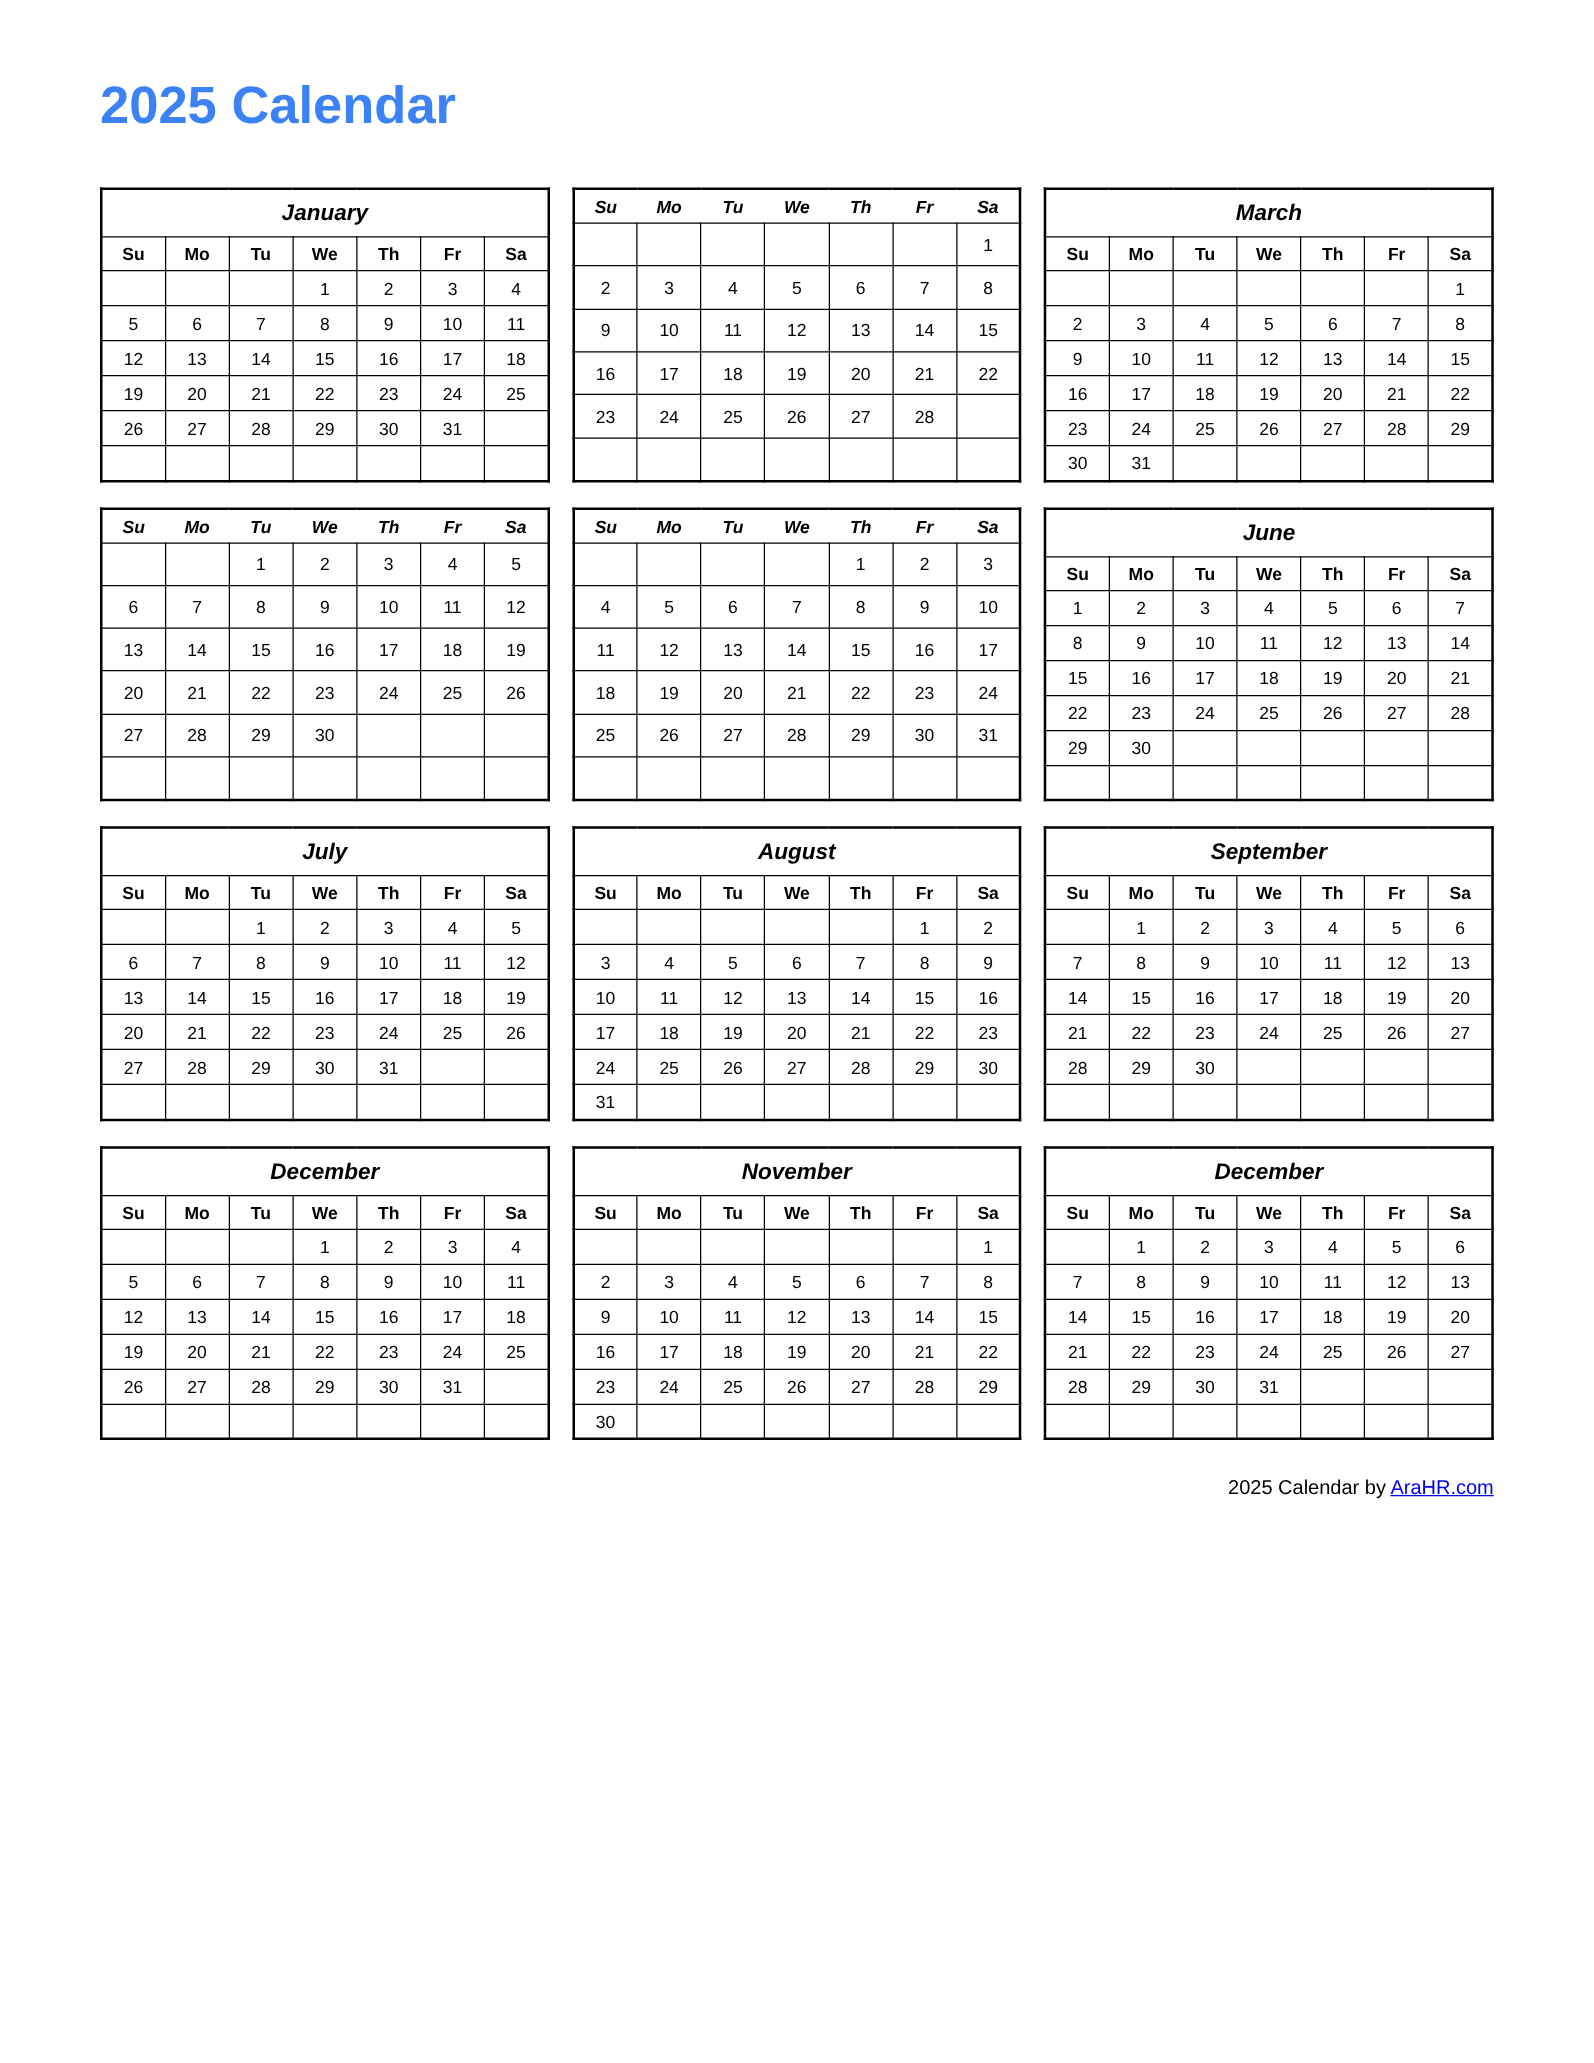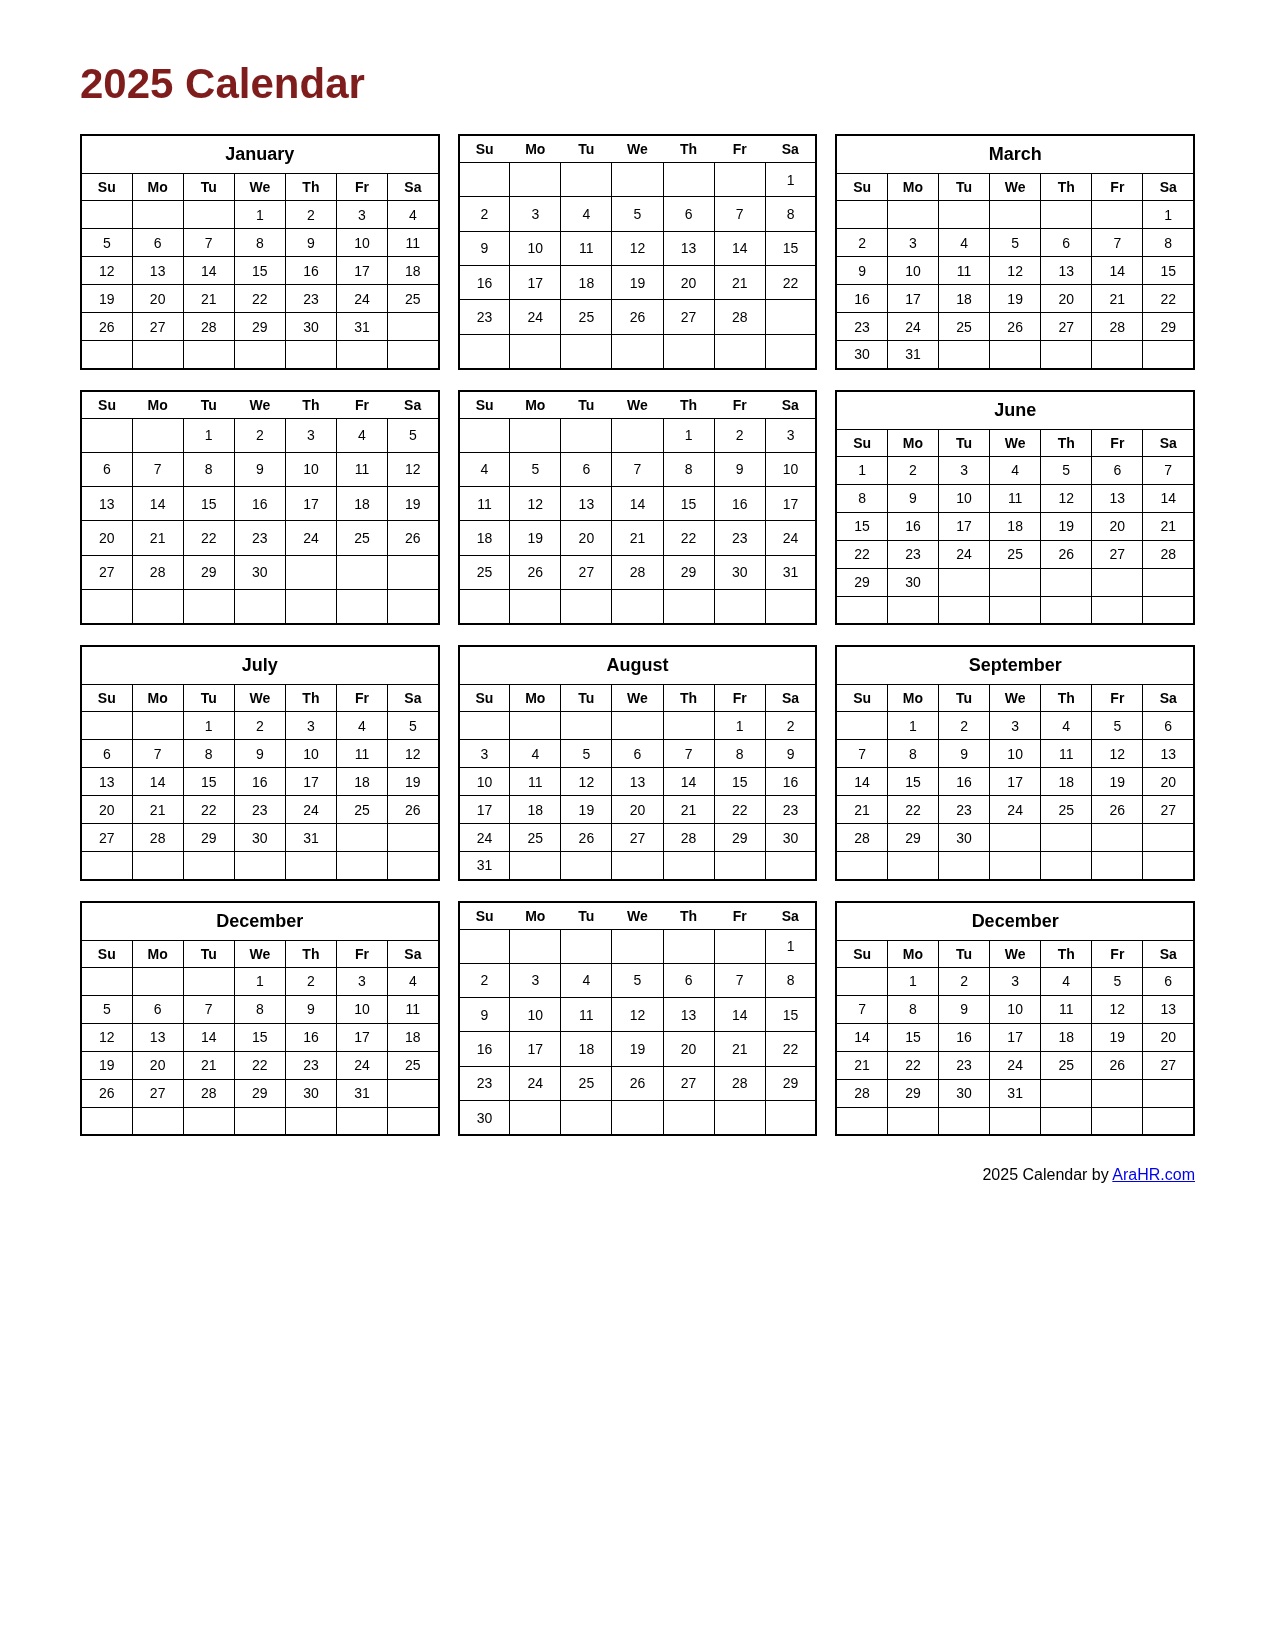--- a/index.html
+++ b/index.html
@@ -6,22 +6,22 @@
     body {
       background: #fff;
       font-family: Arial, sans-serif;
       width: 1275px;
       min-height: 1650px;
       padding: 60px 80px;
     }
     h1 {
       font-size: 42px;
       font-weight: bold;
-      margin-bottom: 26px;
-      color: #7f1d1d;
+      margin-bottom: 42px;
+      color: #3b82f6;
     }
     .calendars-grid {
       display: grid;
       grid-template-columns: repeat(3, 1fr);
       gap: 20px 18px;
     }
     .month-calendar {
       border: 2px solid #000;
       border-collapse: collapse;
       width: 100%;
@@ -47,20 +47,21 @@
       text-align: center;
       padding: 5px 2px;
       border: 1px solid #000;
       width: 14.28%;
       font-size: 14px;
       min-height: 28px;
       height: 28px;
     }
     .month-calendar thead tr:first-child th {
       border: none;
+      font-style: italic;
     }
     .footer {
       text-align: right;
       margin-top: 30px;
       font-size: 16px;
       color: #000;
     }
     .footer a {
       color: #0000EE;
       text-decoration: underline;
@@ -784,20 +785,23 @@
           <td></td>
           <td></td>
           <td></td>
           <td></td>
         </tr>
       </tbody>
     </table>
     <table class="month-calendar">
       <thead>
         <tr>
+          <th class="month-title" colspan="7">November</th>
+        </tr>
+        <tr>
           <th class="day-header">Su</th>
           <th class="day-header">Mo</th>
           <th class="day-header">Tu</th>
           <th class="day-header">We</th>
           <th class="day-header">Th</th>
           <th class="day-header">Fr</th>
           <th class="day-header">Sa</th>
         </tr>
       </thead>
       <tbody>

